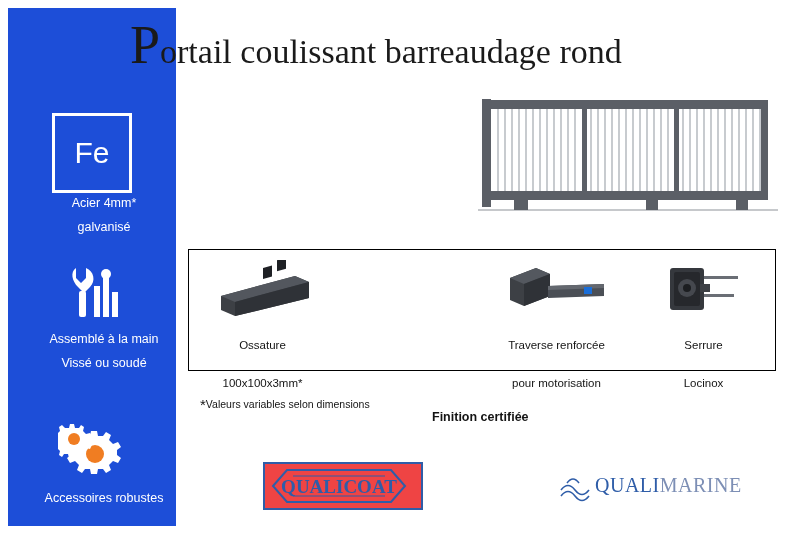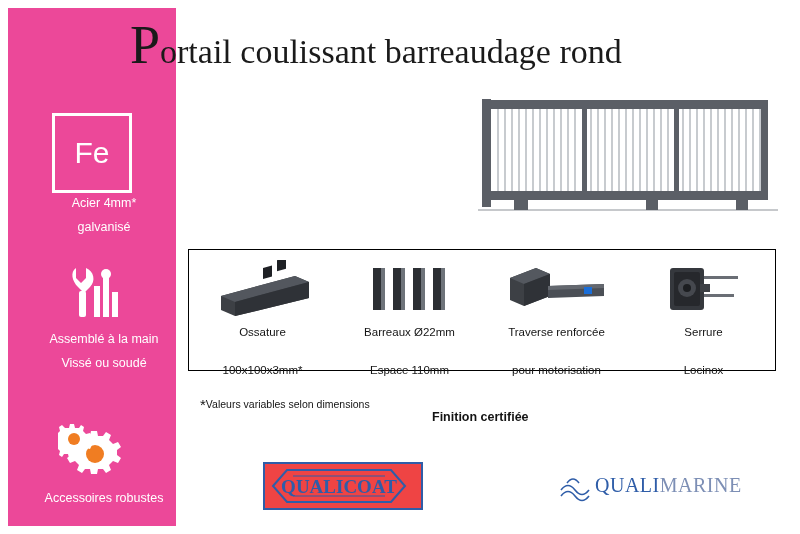--- a/index.html
+++ b/index.html
@@ -21,21 +21,21 @@
     background: #ffffff;
     box-sizing: border-box;
   }
   
   .sidebar {
     position: absolute;
     left: 8px;
     top: 8px;
     width: 168px;
     height: 518px;
-    background: #ec4899;
+    background: #1d4ed8;
     color: #ffffff;
     text-align: center;
     box-sizing: border-box;
   }
   .fe-box {
     position: absolute;
     left: 44px;
     top: 105px;
     width: 80px;
     height: 80px;
@@ -124,21 +124,21 @@
     height: 62px;
     margin-top: 8px;
     position: relative;
   }
   .feature .cap1,
   .feature .cap2 {
     font-size: 11.5px;
     color: #141414;
     font-family: "Liberation Sans", sans-serif;
     line-height: 15px;
-    margin-top: 5px;
+    margin-top: 18px;
   }
   .feature .cap2 { margin-top: 23px; }
 
   
   .footnote {
     position: absolute;
     left: 200px;
     top: 396px;
     font-size: 10.5px;
     color: #141414;
@@ -310,36 +310,20 @@
             <polygon points="32,42 106,22 106,38 32,56" fill="#2f3237"></polygon>
             <rect x="60" y="24" width="9" height="11" transform="skewY(-15)" fill="#1f2125"></rect>
             <rect x="74" y="20" width="9" height="11" transform="skewY(-15)" fill="#1f2125"></rect>
           </g>
         </svg>
       </div>
       <div class="cap1">Ossature</div>
       <div class="cap2">100x100x3mm*</div>
     </div>
 
-    <div class="feature" style="left:147px;">
-      <div class="art">
-        <svg width="110" height="58" viewBox="0 0 110 58" style="margin-top:2px;">
-          <rect x="18" y="8" width="8" height="42" fill="#2c2f33"></rect>
-          <rect x="26" y="8" width="4" height="42" fill="#6e737a"></rect>
-          <rect x="38" y="8" width="8" height="42" fill="#2c2f33"></rect>
-          <rect x="46" y="8" width="4" height="42" fill="#6e737a"></rect>
-          <rect x="58" y="8" width="8" height="42" fill="#2c2f33"></rect>
-          <rect x="66" y="8" width="4" height="42" fill="#6e737a"></rect>
-          <rect x="78" y="8" width="8" height="42" fill="#2c2f33"></rect>
-          <rect x="86" y="8" width="4" height="42" fill="#6e737a"></rect>
-        </svg>
-      </div>
-      <div class="cap1">Barreaux Ø22mm</div>
-      <div class="cap2">Espace 110mm</div>
-    </div>
 
     <div class="feature" style="left:294px;">
       <div class="art">
         <svg width="130" height="58" viewBox="0 0 130 58" style="margin-top:4px;">
           <polygon points="18,16 44,6 58,12 58,34 32,44 18,38" fill="#3d4045"></polygon>
           <polygon points="18,16 44,6 58,12 32,22" fill="#54585f"></polygon>
           <polygon points="32,22 58,12 58,34 32,44" fill="#2f3237"></polygon>
           <polygon points="56,24 112,22 112,34 56,36" fill="#4b4f56"></polygon>
           <polygon points="56,24 112,22 112,26 56,28" fill="#64686f"></polygon>
           <rect x="92" y="25" width="8" height="7" fill="#1a6ed8"></rect>

